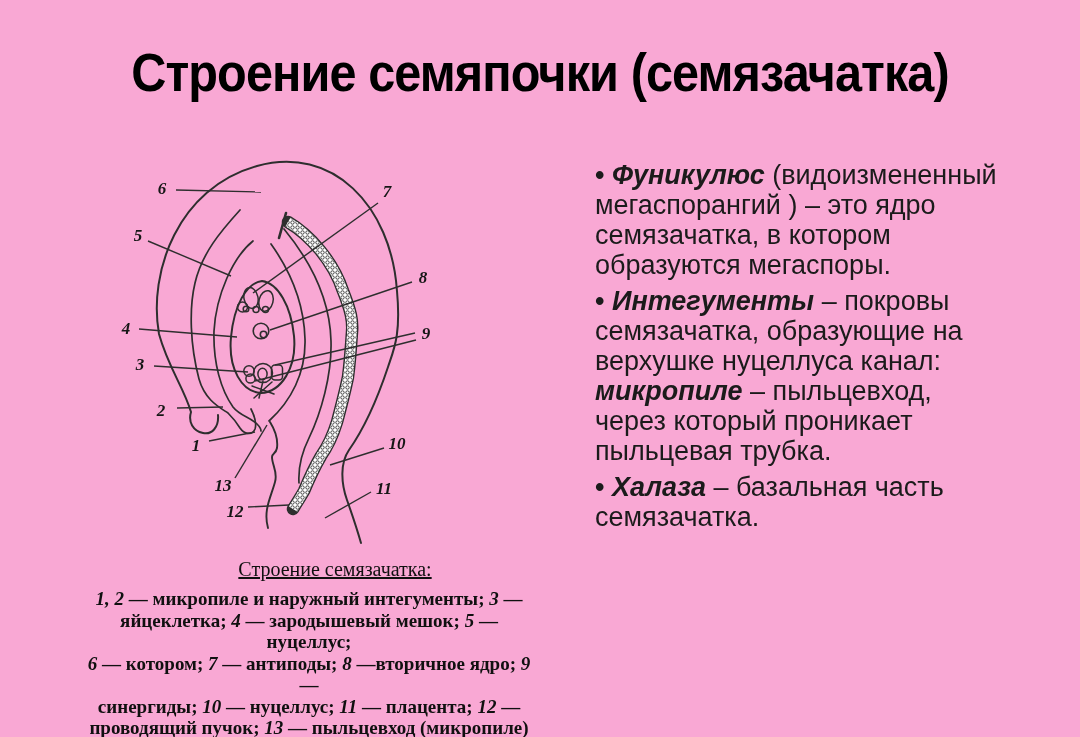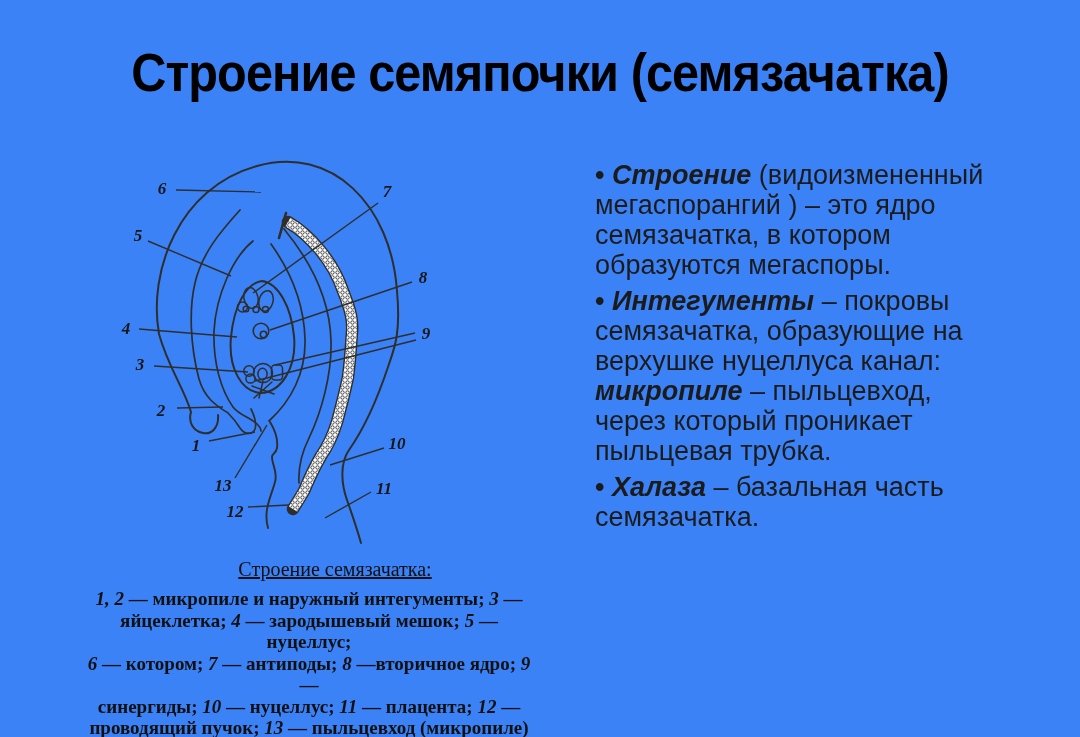--- a/index.html
+++ b/index.html
@@ -1,21 +1,21 @@
 <!DOCTYPE html>
 <html lang="ru"><head>
 <meta charset="utf-8">
 <style>
   html,body{margin:0;padding:0;}
   body{
     width:1080px;height:737px;background:#ffffff;
     font-family:"Liberation Sans",sans-serif;color:#1b1b1b;
     position:relative;overflow:hidden;
   }
-  .page{position:absolute;inset:0;background:#3b82f6;}
+  .page{position:absolute;inset:0;background:#f9a8d4;}
   .slide-title{
     position:absolute;left:0;right:0;top:44px;
     text-align:center;font-weight:bold;color:#000;
     font-size:54px;line-height:56px;letter-spacing:-1px;
     transform:scaleX(0.90);transform-origin:50% 50%;
     white-space:nowrap;
   }
   .figure-wrap{position:absolute;left:85px;top:145px;width:415px;height:400px;}
   .figure-wrap svg{display:block;}
   .fig-stroke{stroke:#2e2e2e;fill:none;stroke-linecap:round;}
@@ -149,21 +149,21 @@
 
   <div class="figure-caption">Строение семязачатка:</div>
 
   <div class="figure-legend"><span class="seg-i">1, 2</span><span> — микропиле и наружный интегументы; </span><span class="seg-i">3</span><span> —
 яйцеклетка; </span><span class="seg-i">4</span><span> — зародышевый мешок; </span><span class="seg-i">5</span><span> —нуцеллус;
 </span><span class="seg-i">6</span><span> — котором; </span><span class="seg-i">7</span><span> — антиподы; </span><span class="seg-i">8</span><span> —вторичное ядро; </span><span class="seg-i">9</span><span> —
 синергиды; </span><span class="seg-i">10</span><span> — нуцеллус; </span><span class="seg-i">11</span><span> — плацента; </span><span class="seg-i">12</span><span> —
 проводящий пучок; </span><span class="seg-i">13</span><span> — пыльцевход (микропиле)</span></div>
 
   <div class="bullet-list" id="bullet-list">
-      <div class="bullet-item"><span class="seg-b">• </span><span class="seg-bi">Строение</span><span> (видоизмененный
+      <div class="bullet-item"><span class="seg-b">• </span><span class="seg-bi">Фуникулюс</span><span> (видоизмененный
 мегаспорангий ) – это ядро
 семязачатка, в котором
 образуются мегаспоры.</span></div>
       <div class="bullet-item"><span class="seg-b">• </span><span class="seg-bi">Интегументы</span><span> – покровы
 семязачатка, образующие на
 верхушке нуцеллуса канал:
 </span><span class="seg-bi">микропиле</span><span> – пыльцевход,
 через который проникает
 пыльцевая трубка.</span></div>
       <div class="bullet-item"><span class="seg-b">• </span><span class="seg-bi">Халаза</span><span> – базальная часть

